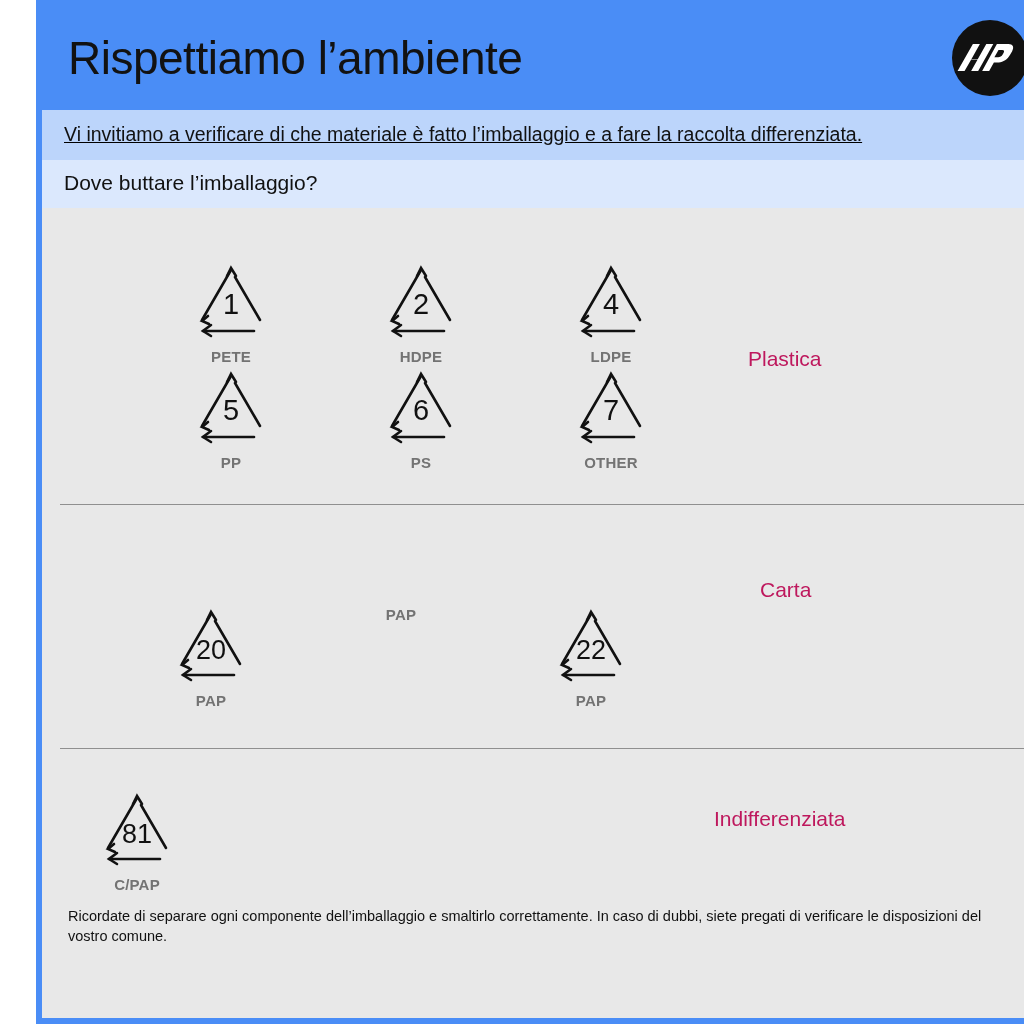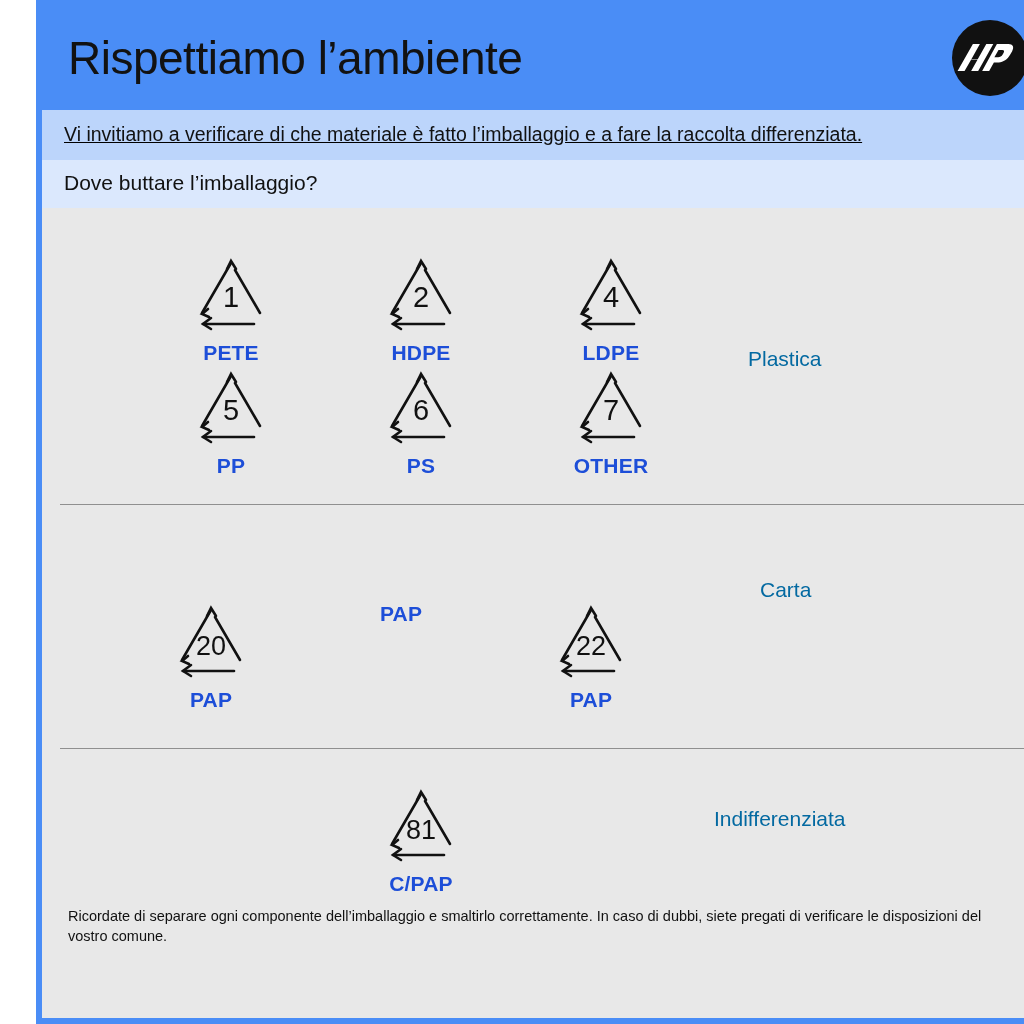--- a/index.html
+++ b/index.html
@@ -100,28 +100,28 @@
     align-items: center;
   }
   .tri-wrap {
     position: relative;
     width: 118px;
     height: 86px;
   }
   .tri-wrap svg { display: block; }
   .sym-label {
     margin-top: 3px;
-    font-size: 21px;
+    font-size: 15px;
     font-weight: bold;
-    color: #1d4ed8;
+    color: #737373;
     letter-spacing: 0.2px;
   }
   .cat-label {
     font-size: 21px;
-    color: #0369a1;
+    color: #be185d;
   }
   .cat-plastica {
     position: absolute;
     left: 706px;
     top: 139px;
   }
   .cat-carta {
     position: absolute;
     left: 718px;
     top: 73px;
@@ -144,21 +144,21 @@
     position: relative;
   }
   .grp-other {
     height: 153px;
     padding-top: 28px;
     box-sizing: border-box;
     position: relative;
   }
   .indent-plastic { padding-left: 94px; }
   .indent-paper   { padding-left: 74px; }
-  .indent-other   { padding-left: 284px; }
+  .indent-other   { }
 
   .footnote {
     position: absolute;
     left: 0;
     right: 8px;
     bottom: 0;
     padding: 12px 26px 14px 26px;
     box-sizing: border-box;
   }
   .footnote-text {

